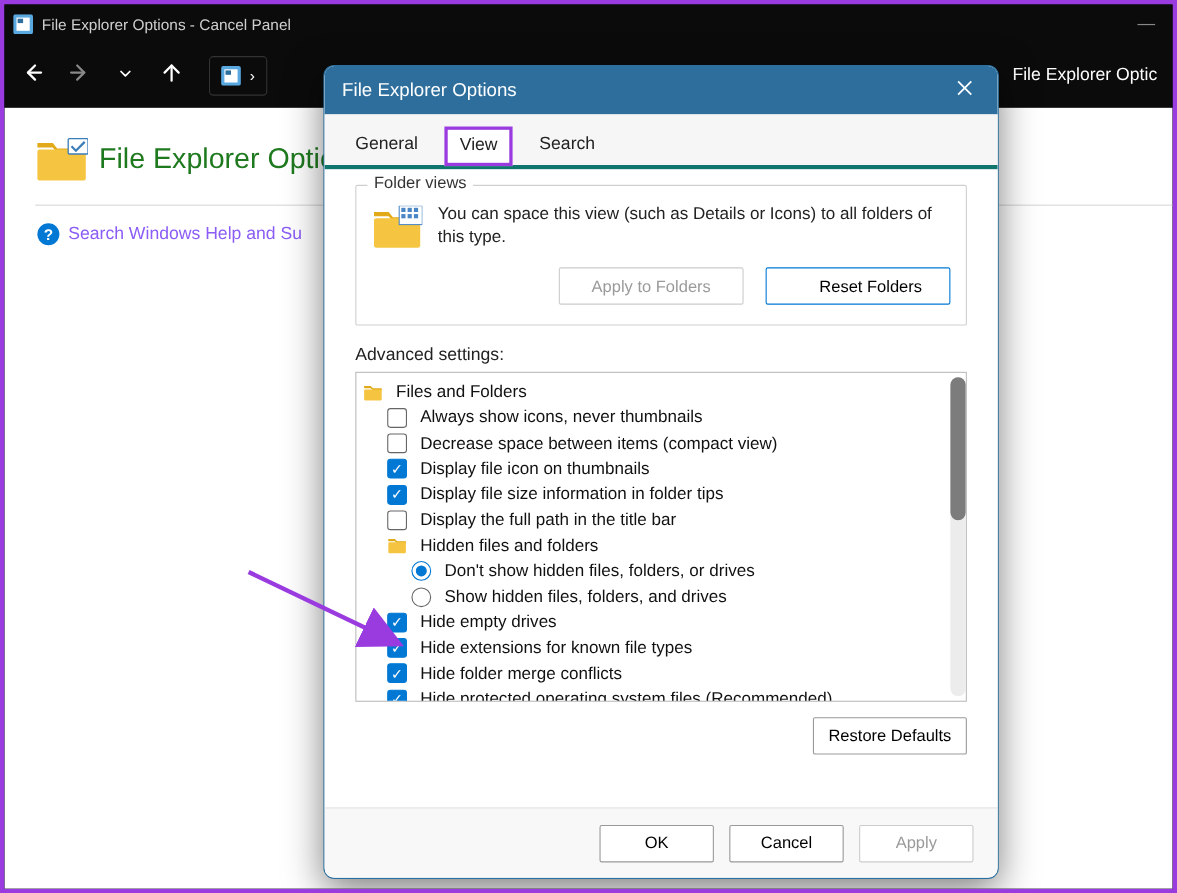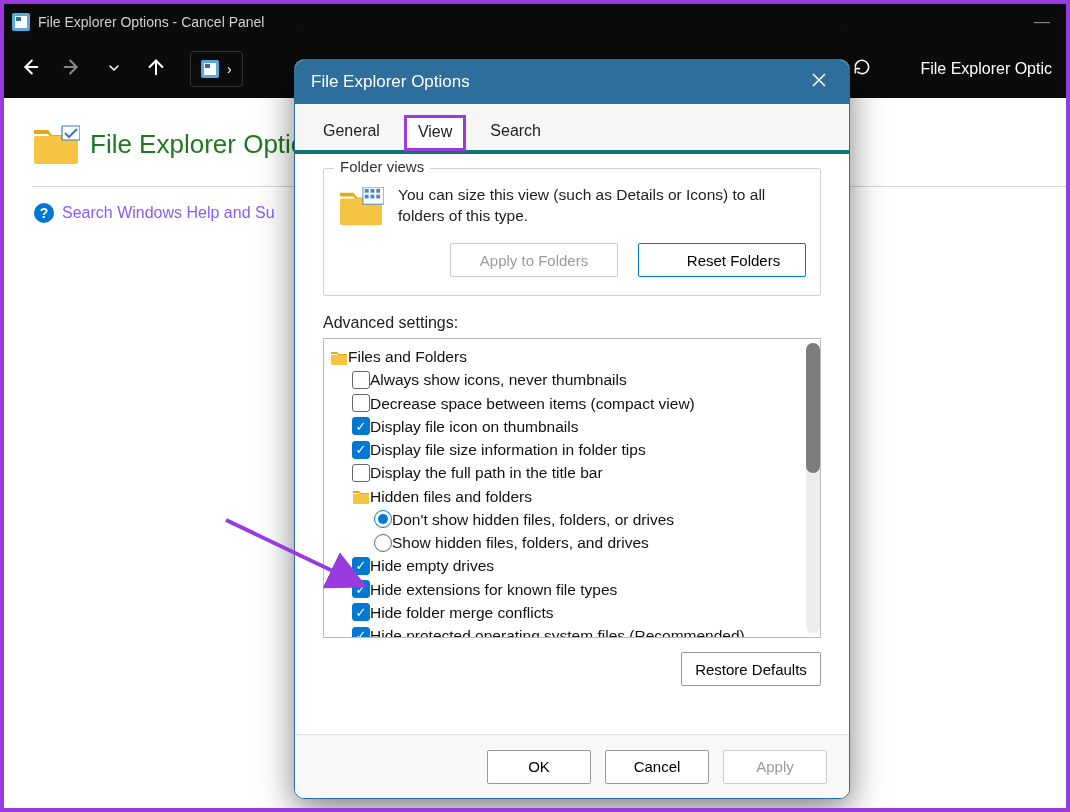--- a/index.html
+++ b/index.html
@@ -27,21 +27,21 @@
   .content-area { position:absolute; top:94px; left:0; right:0; bottom:0; background:#fff; padding:26px 0 0 28px; }
   .page-header { display:flex; align-items:center; gap:14px; }
   .page-header .folder-icon { width:44px; height:40px; position:relative; }
   .page-header h1 { color:#1f7a1f; font-size:26px; font-weight:400; }
   .divider { height:1px; background:#d6d6d6; margin-top:22px; margin-right:0; }
   .help-row { display:flex; align-items:center; gap:8px; margin-top:16px; margin-left:2px;}
   .help-ico { width:20px; height:20px; border-radius:50%; background:#0078d4; color:#fff; font-size:14px; font-weight:bold; display:flex; align-items:center; justify-content:center; }
   .help-link { color:#8b5cf6; font-size:16px; }
 
   
-  .dialog { position:absolute; left:290px; top:55px; width:556px; height:740px; background:#fff; border-radius:10px; box-shadow:0 10px 34px rgba(0,0,0,0.5); border:1px solid #2b6f9e; overflow:hidden; display:flex; flex-direction:column; }
+  .dialog { position:absolute; left:290px; top:55px; width:614px; height:740px; background:#fff; border-radius:10px; box-shadow:0 10px 34px rgba(0,0,0,0.5); border:1px solid #2b6f9e; overflow:hidden; display:flex; flex-direction:column; }
   .dlg-title { height:44px; background:#2d6e9c; color:#fff; display:flex; align-items:center; padding:0 16px; font-size:17px; }
   .dlg-title .spacer { flex:1; }
   .dlg-close { font-size:18px; cursor:pointer; padding:4px 6px; }
 
   .dlg-tabs { display:flex; align-items:flex-end; padding:10px 14px 0 14px; gap:10px; border-bottom:4px solid #0f766e; background:#f6f6f6; }
   .tab { padding:8px 14px 10px 14px; font-size:16px; color:#222; cursor:pointer; }
   .tab.active-highlight { border:3px solid #9a3be0; border-radius:0; padding:5px 11px 7px 11px; background:#fff; position:relative; top:1px;}
 
   .dlg-body { flex:1; padding:14px 28px 0 28px; background:#fff; overflow:hidden; }
 
@@ -53,21 +53,21 @@
   .btn-row { display:flex; gap:20px; margin-top:14px; justify-content:flex-end; }
   .btn { height:34px; min-width:168px; border:1px solid #999; background:#fff; font-size:15px; cursor:pointer; padding:0 12px; border-radius:2px;}
   .btn.primary { border-color:#0078d4;padding-left:35px; }
   .btn.disabled { color:#9a9a9a; border-color:#ccc; cursor:default; }
 
   .adv-label { font-size:16px; color:#222; margin:18px 0 6px 0; }
   .adv-box { border:1px solid #bcbcbc; height:300px; position:relative; overflow:hidden; }
   .adv-scroll { position:absolute; right:0; top:4px; bottom:4px; width:14px; background:#ececec; border-radius:8px; }
   .adv-thumb { position:absolute; right:0; top:4px; width:14px; height:130px; background:#7c7c7c; border-radius:8px; }
   .adv-list { padding:6px 18px 6px 6px; font-size:15.5px; color:#111; line-height:1.5; }
-  .adv-row { display:flex; align-items:center; gap:0; padding:0 0 0 0; }
+  .adv-row { display:flex; align-items:center; gap:12px; padding:0 0 0 0; }
   .indent1 { padding-left:22px; }
   .indent2 { padding-left:44px; }
   .chk { width:18px; height:18px; border:1.5px solid #666; border-radius:3px; display:inline-flex; align-items:center; justify-content:center; flex-shrink:0; background:#fff;}
   .chk.checked { background:#0078d4; border-color:#0078d4; color:#fff; }
   .chk.checked::after { content:"✓"; font-size:13px; line-height:1; }
   .radio { width:18px; height:18px; border:1.5px solid #666; border-radius:50%; display:inline-flex; align-items:center; justify-content:center; flex-shrink:0; background:#fff; }
   .radio.checked { border-color:#0078d4; }
   .radio.checked::after { content:""; width:10px; height:10px; background:#0078d4; border-radius:50%; }
   .small-folder { width:18px; height:16px; display:inline-block; flex-shrink:0; }
 
@@ -192,21 +192,21 @@
               <g fill="#4a86c5">
                   <rect x="28" y="2" width="4" height="4"></rect>
                   <rect x="34" y="2" width="4" height="4"></rect>
                   <rect x="40" y="2" width="4" height="4"></rect>
                   <rect x="28" y="8" width="4" height="4"></rect>
                   <rect x="34" y="8" width="4" height="4"></rect>
                   <rect x="40" y="8" width="4" height="4"></rect>
                 </g>
             </svg>
           </span>
-          <div class="fv-text">You can size this view (such as Details or Icons) to all folders of this type.</div>
+          <div class="fv-text">You can space this view (such as Details or Icons) to all folders of this type.</div>
         </div>
         <div class="btn-row">
           <button class="btn disabled">Apply to Folders</button>
           <button class="btn primary">Reset Folders</button>
         </div>
       </div>
 
       <div class="adv-label">Advanced settings:</div>
 
       <div class="adv-box">

